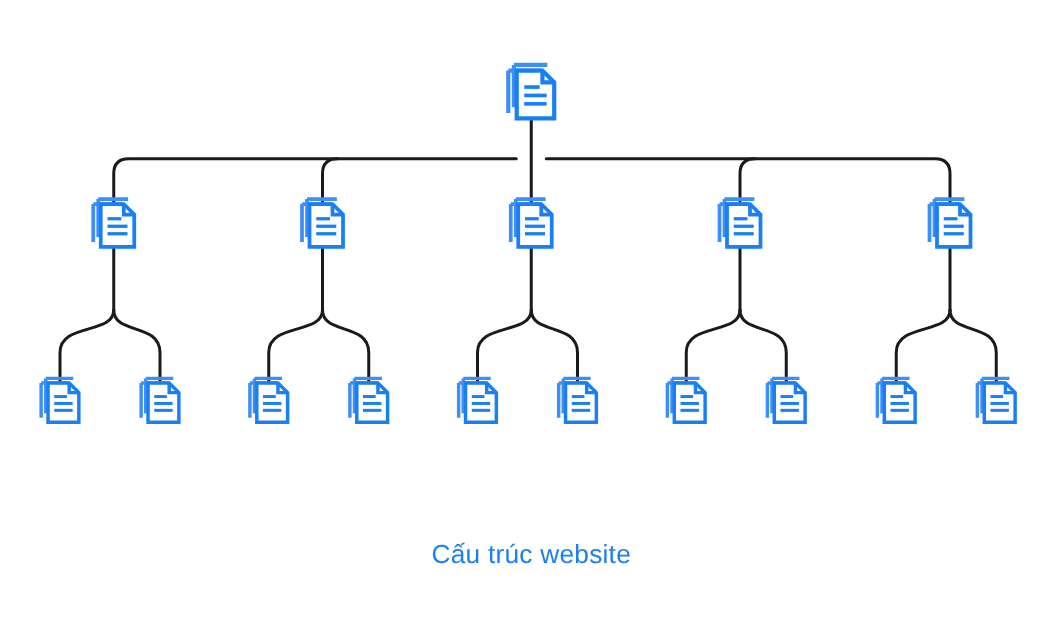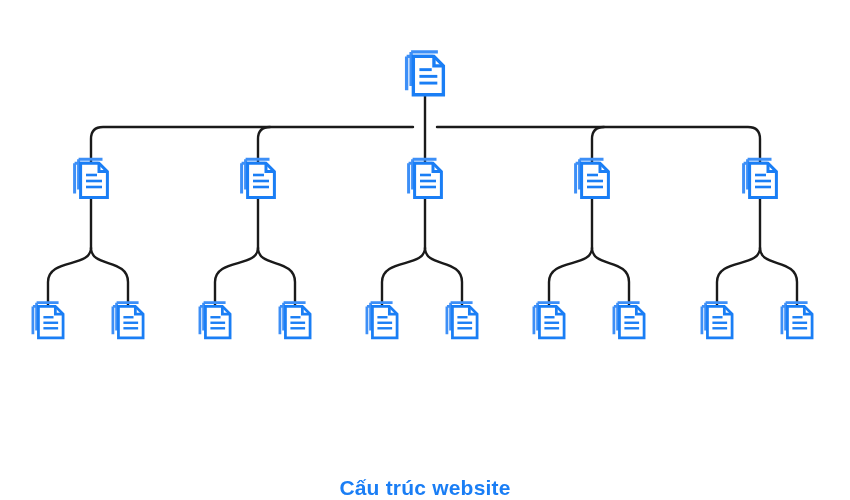--- a/index.html
+++ b/index.html
@@ -28,26 +28,25 @@
     top: 0;
     display: block;
   }
   .caption {
     position: absolute;
     left: 0;
     top: 432px;
     width: 850px;
     text-align: center;
     font-size: 21px;
-    font-weight: bold;
+    font-weight: normal;
     letter-spacing: 0.2px;
     color: #1a7ef5;
     font-family: "Liberation Sans", sans-serif;
     user-select: none;
-    margin-top: 44px;
   }
 </style>
 </head>
 <body style="background: rgb(255, 255, 255);">
 
 <div id="diagram-root">
   <svg id="sitemap-svg" width="850" height="500" viewBox="0 0 850 500">
     <defs>
       <g id="doc-icon-shape">
 

